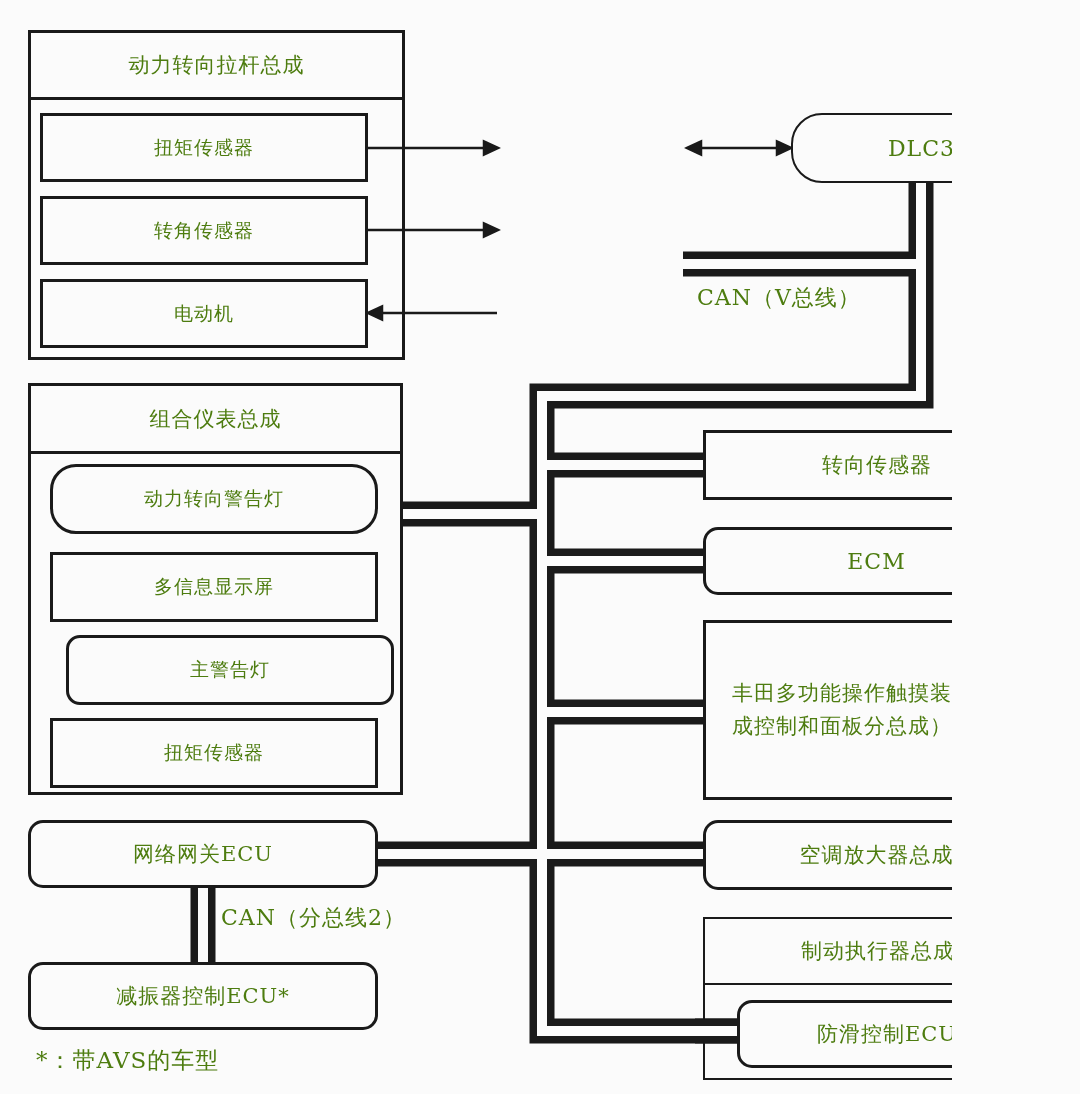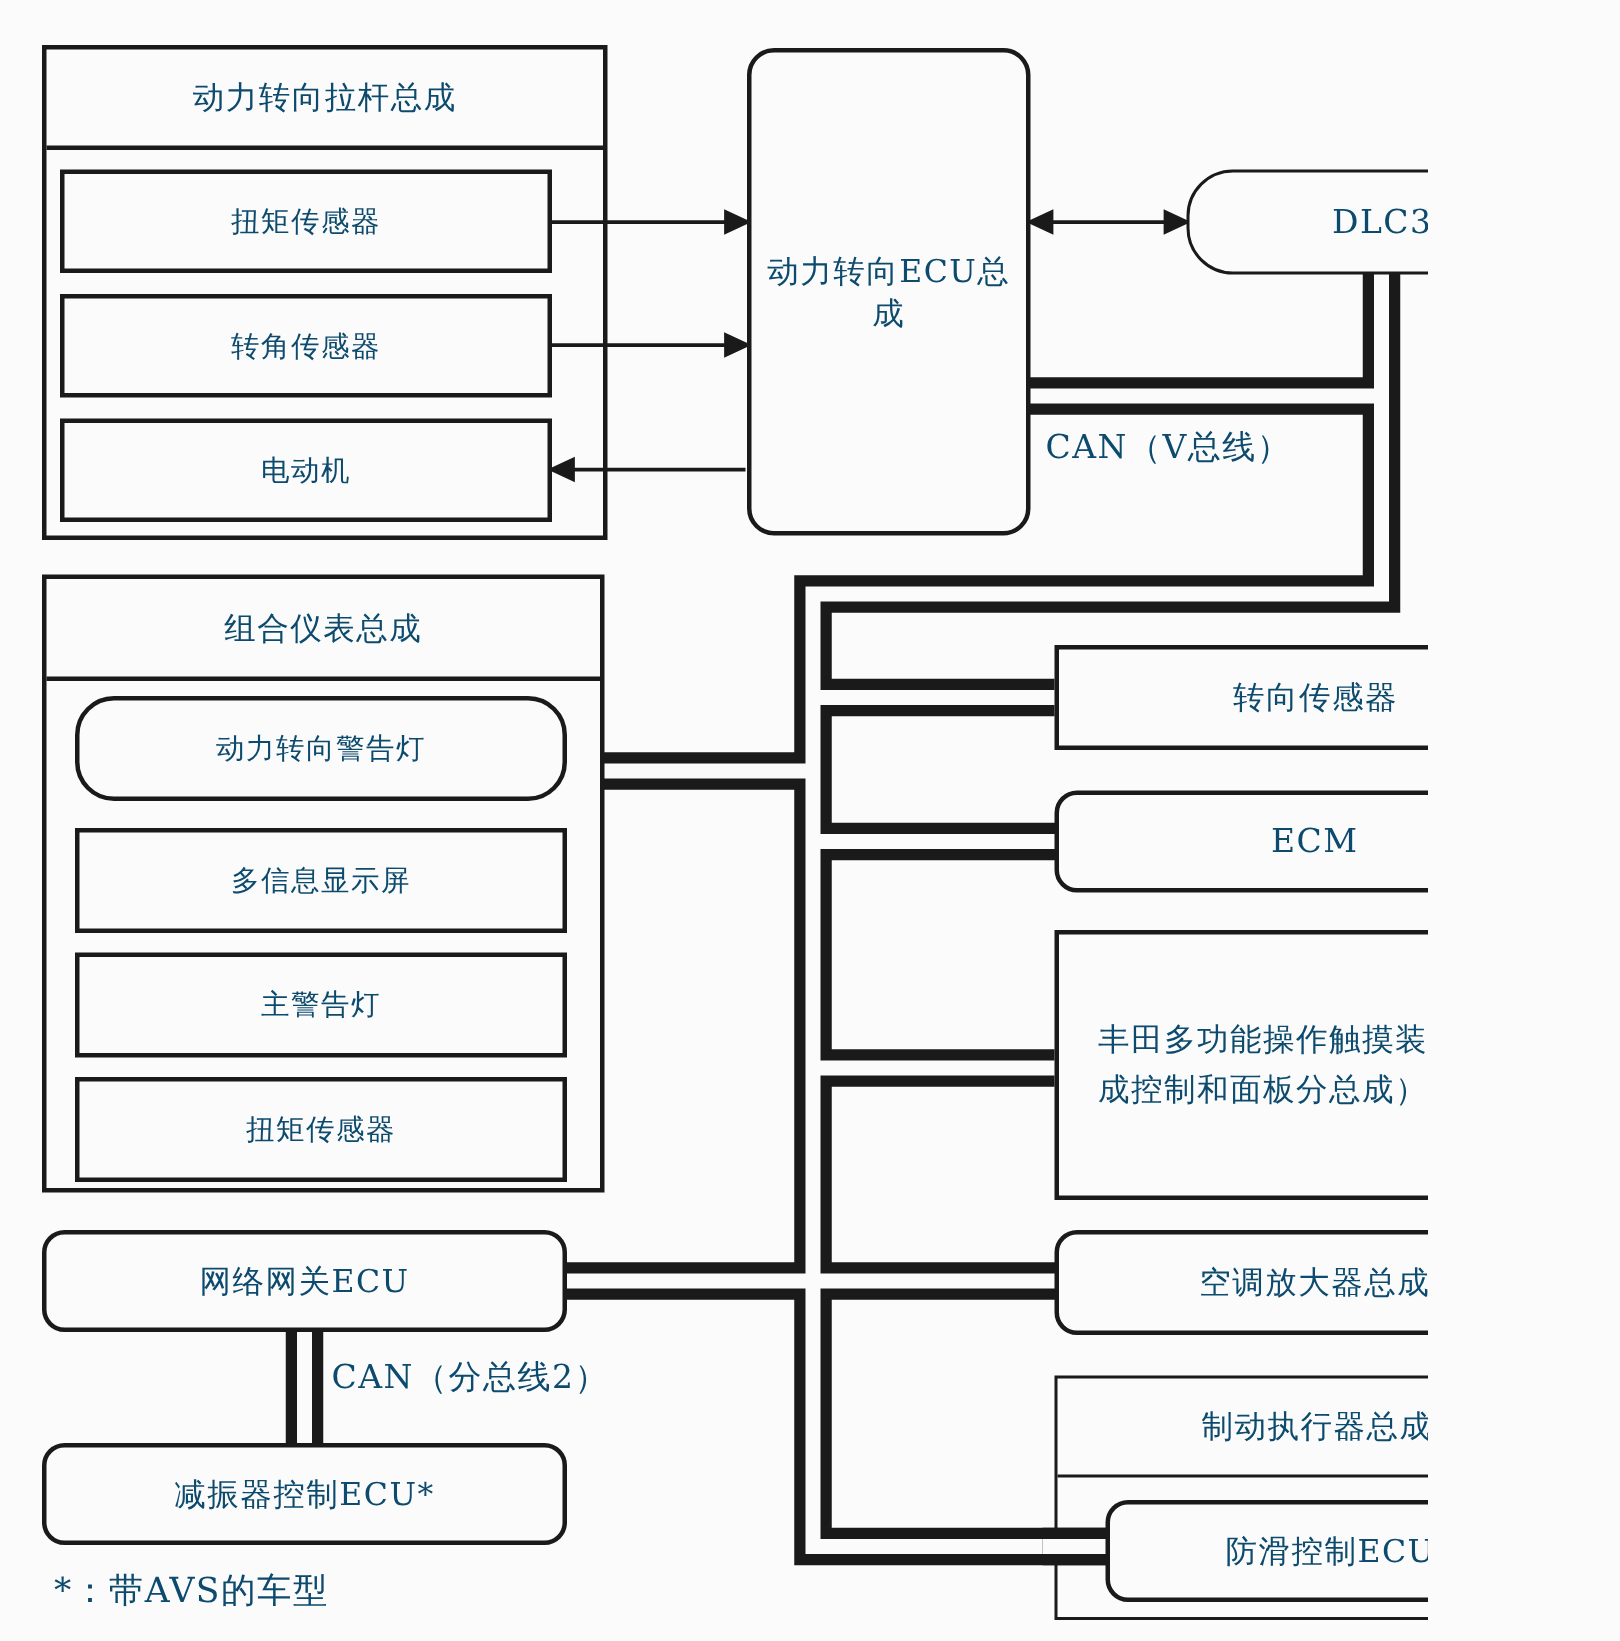--- a/index.html
+++ b/index.html
@@ -1,18 +1,18 @@
 <!DOCTYPE html>
 <html><head>
 <meta charset="utf-8">
 <style>
   html,body{margin:0;padding:0;background:#fbfbfb;}
   #canvas{
     position:relative;width:952px;height:1094px;background:#fbfbfb;
-    font-family:"DejaVu Serif","Liberation Serif",serif;color:#0c4a6e;
+    font-family:"DejaVu Serif","Liberation Serif",serif;color:#4d7c0f;
     overflow:hidden;
   }
   .lay{position:absolute;left:0;top:0;}
   .box{
     position:absolute;box-sizing:border-box;border:3px solid #1a1a1a;
     background:#fbfbfb;display:flex;align-items:center;justify-content:center;
     text-align:center;font-size:21px;letter-spacing:1px;z-index:2;
   }
   .group{background:transparent;display:block;}
   .rounded{border-radius:15px;}
@@ -75,31 +75,30 @@
     </g>
   </svg>
 
   <div class="box group" style="left:28px;top:30px;width:377px;height:330px;">
     <div class="group-head" style="height:67px;">动力转向拉杆总成</div>
     <div class="inner" style="left:9px;top:80px;width:328px;height:69px;">扭矩传感器</div>
     <div class="inner" style="left:9px;top:163px;width:328px;height:69px;">转角传感器</div>
     <div class="inner" style="left:9px;top:246px;width:328px;height:69px;">电动机</div>
   </div>
 
-  <div class="box rounded" style="left:498px;top:32px;width:189px;height:325px;border-radius:18px;">动力转向ECU总成</div>
 
   <div class="box thin" style="left:791px;top:113px;width:261px;height:70px;font-size:22px;border-radius:31px;">DLC3</div>
 
   <div class="buslabel" style="left:697px;top:283px;">CAN（V总线）</div>
 
   <div class="box group" style="left:28px;top:383px;width:375px;height:412px;">
     <div class="group-head" style="height:68px;">组合仪表总成</div>
     <div class="inner" style="left:19px;top:78px;width:328px;height:70px;border-radius:26px;">动力转向警告灯</div>
     <div class="inner" style="left:19px;top:166px;width:328px;height:70px;">多信息显示屏</div>
-    <div class="inner" style="left:19px;top:249px;width:328px;height:70px;">主警告灯</div>
+    <div class="inner" style="left:35px;top:249px;width:328px;height:70px;border-radius:14px;">主警告灯</div>
     <div class="inner" style="left:19px;top:332px;width:328px;height:70px;">扭矩传感器</div>
   </div>
 
   <div class="box rounded" style="left:703px;top:527px;width:347px;height:68px;font-size:22px;">ECM</div>
 
   <div class="box" style="left:703px;top:430px;width:348px;height:70px;">转向传感器</div>
 
   <div class="box" style="left:703px;top:620px;width:350px;height:180px;">
     <span class="wraptext">丰田多功能操作触摸装置（集成控制和面板分总成）</span>
   </div>

